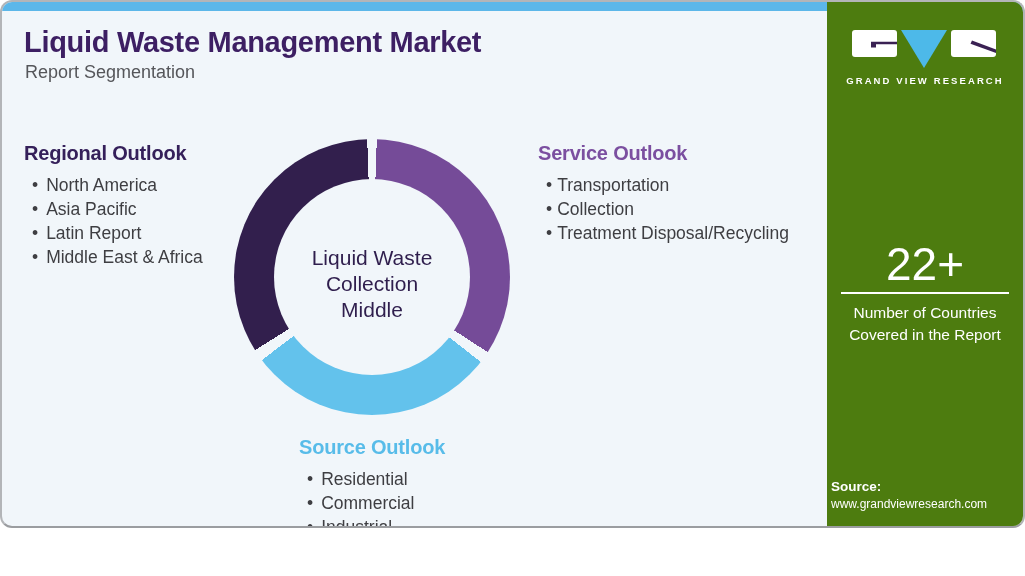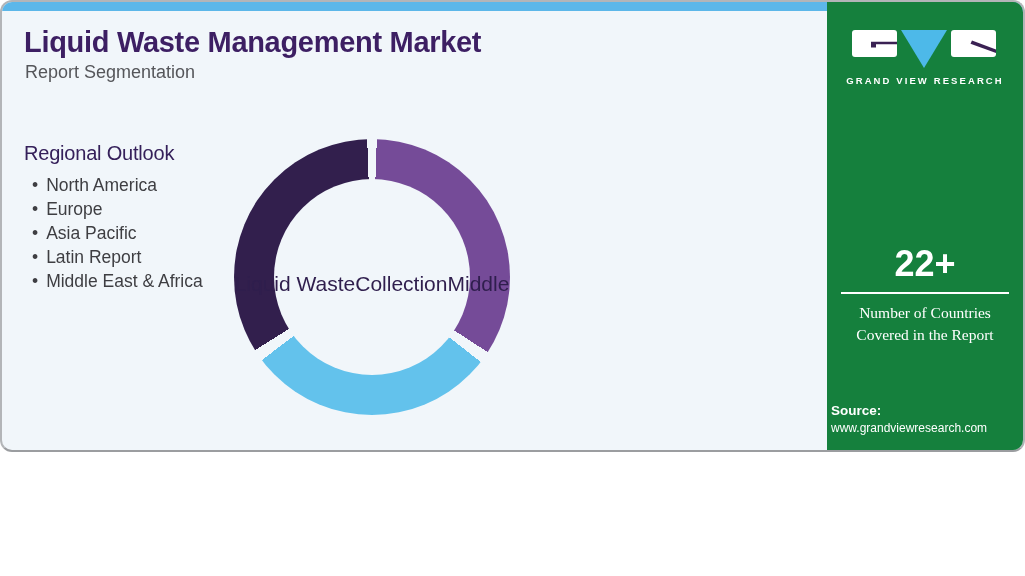--- a/index.html
+++ b/index.html
@@ -1,17 +1,17 @@
 <!DOCTYPE html>
 <html><head>
 <meta charset="utf-8">
 <style>
   html, body { margin:0; padding:0; background:#ffffff; font-family:"Liberation Sans", sans-serif; }
   .canvas {
-    position:relative; width:1025px; height:452px; box-sizing:border-box;
+    position:relative; width:1025px; height:528px; box-sizing:border-box;
     border:2px solid #b3b5b8; border-bottom-color:#9b9da0; border-radius:12px;
     background:#f1f6fa; overflow:hidden;
   }
   .top-strip { position:absolute; top:0; left:0; right:0; height:9px; background:#5cb7e9; }
 
   
   .title { position:absolute; left:22px; top:24px; font-size:29px; font-weight:bold;
            color:#3d1f63; letter-spacing:-0.3px; }
   .subtitle { position:absolute; left:23px; top:60px; font-size:18px; color:#55565a; }
 
@@ -22,47 +22,47 @@
       #f1f6fa 0deg 2deg,
       #754b98 2deg 123deg,
       #f1f6fa 123deg 128deg,
       #63c2ec 128deg 233deg,
       #f1f6fa 233deg 238deg,
       #321f4d 238deg 358deg,
       #f1f6fa 358deg 360deg);
   }
   .donut::after { content:""; position:absolute; inset:40px; border-radius:50%; background:#f1f6fa; }
   .donut-label {
-    position:absolute; inset:0; z-index:1; display:flex; flex-direction:row;
+    position:absolute; inset:0; z-index:1; display:flex; flex-direction:column;
     justify-content:center; align-items:center; text-align:center;
     color:#2f1e4d; font-size:21px; line-height:26px; transform:translateY(7px);
   }
 
   
   .outlook { position:absolute; }
-  .outlook h2 { margin:0 0 7px 0; font-size:20px; font-weight:normal; letter-spacing:-0.2px; }
+  .outlook h2 { margin:0 0 7px 0; font-size:20px; font-weight:bold; letter-spacing:-0.2px; }
   .outlook ul { margin:8px; padding:0; list-style:none; font-size:17.5px; line-height:24px; color:#3e3e42; }
   .outlook li::before { content:"\2022"; margin-right:8px; }
   .regional { left:22px; top:140px; }
   .regional h2 { color:#35205a; }
   .service { left:536px; top:140px; }
   .service h2 { color:#7b4fa0; }
   .service li::before { margin-right:5px; }
   .source-outlook { left:297px; top:434px; }
   .source-outlook h2 { color:#58bce9; }
 
   
-  .sidebar { position:absolute; top:0; right:0; width:196px; height:100%; background:#15803d; }
+  .sidebar { position:absolute; top:0; right:0; width:196px; height:100%; background:#4d7c0f; }
   .logo-wrap { position:absolute; top:27px; left:0; width:100%; text-align:center; }
   .logo-wrap svg { display:block; margin:0 auto; }
   .brand-name { margin-top:6px; color:#ffffff; font-size:9.5px; font-weight:bold; letter-spacing:2.1px; }
   .stat { position:absolute; top:240px; left:0; width:100%; text-align:center; color:#ffffff; }
-  .stat-value { font-size:36px; font-weight:bold; line-height:44px; }
+  .stat-value { font-size:46px; font-weight:normal; line-height:44px; }
   .stat-divider { width:168px; height:2px; background:#ffffff; margin:6px auto 8px auto; }
-  .stat-caption { font-size:15.5px; line-height:22px; padding:0 10px;font-family:Liberation Serif, serif; }
+  .stat-caption { font-size:15.5px; line-height:22px; padding:0 10px; }
   .source-block { position:absolute; left:4px; bottom:15px; color:#ffffff; text-align:left; }
   .source-label { font-weight:bold; font-size:13.5px; margin-bottom:3px; }
   .source-url { font-size:12px; }
 </style>
 </head>
 <body>
 
 <div class="canvas">
   <div class="top-strip"></div>
 
@@ -74,28 +74,43 @@
       <span>Liquid Waste</span>
       <span>Collection</span>
       <span>Middle</span>
     </div>
   </div>
 
   <div class="outlook regional">
     <h2>Regional Outlook</h2>
     <ul>
       <li>North America</li>
-      <li>Europe</li>
       <li>Asia Pacific</li>
       <li>Latin Report</li>
       <li>Middle East &amp; Africa</li>
     </ul>
   </div>
 
+  <div class="outlook service">
+    <h2>Service Outlook</h2>
+    <ul>
+      <li>Transportation</li>
+      <li>Collection</li>
+      <li>Treatment Disposal/Recycling</li>
+    </ul>
+  </div>
 
+  <div class="outlook source-outlook">
+    <h2>Source Outlook</h2>
+    <ul>
+      <li>Residential</li>
+      <li>Commercial</li>
+      <li>Industrial</li>
+    </ul>
+  </div>
 
   <div class="sidebar">
     <div class="logo-wrap">
       <svg width="146" height="40" viewBox="0 0 146 40">
         <rect x="0" y="1" width="45" height="27" rx="3" fill="#ffffff"></rect>
         <path d="M45 12.8 L19 12.8 L19 18.5 L24 18.5 L24 15.3 L45 15.3 Z" fill="#3a2153"></path>
         <polygon points="49,1 95,1 72,39" fill="#4db9e9"></polygon>
         <rect x="99" y="1" width="45" height="27" rx="3" fill="#ffffff"></rect>
         <path d="M120 11.5 L144 20.5 L144 24 L118.5 14.8 Z" fill="#3a2153"></path>
       </svg>

